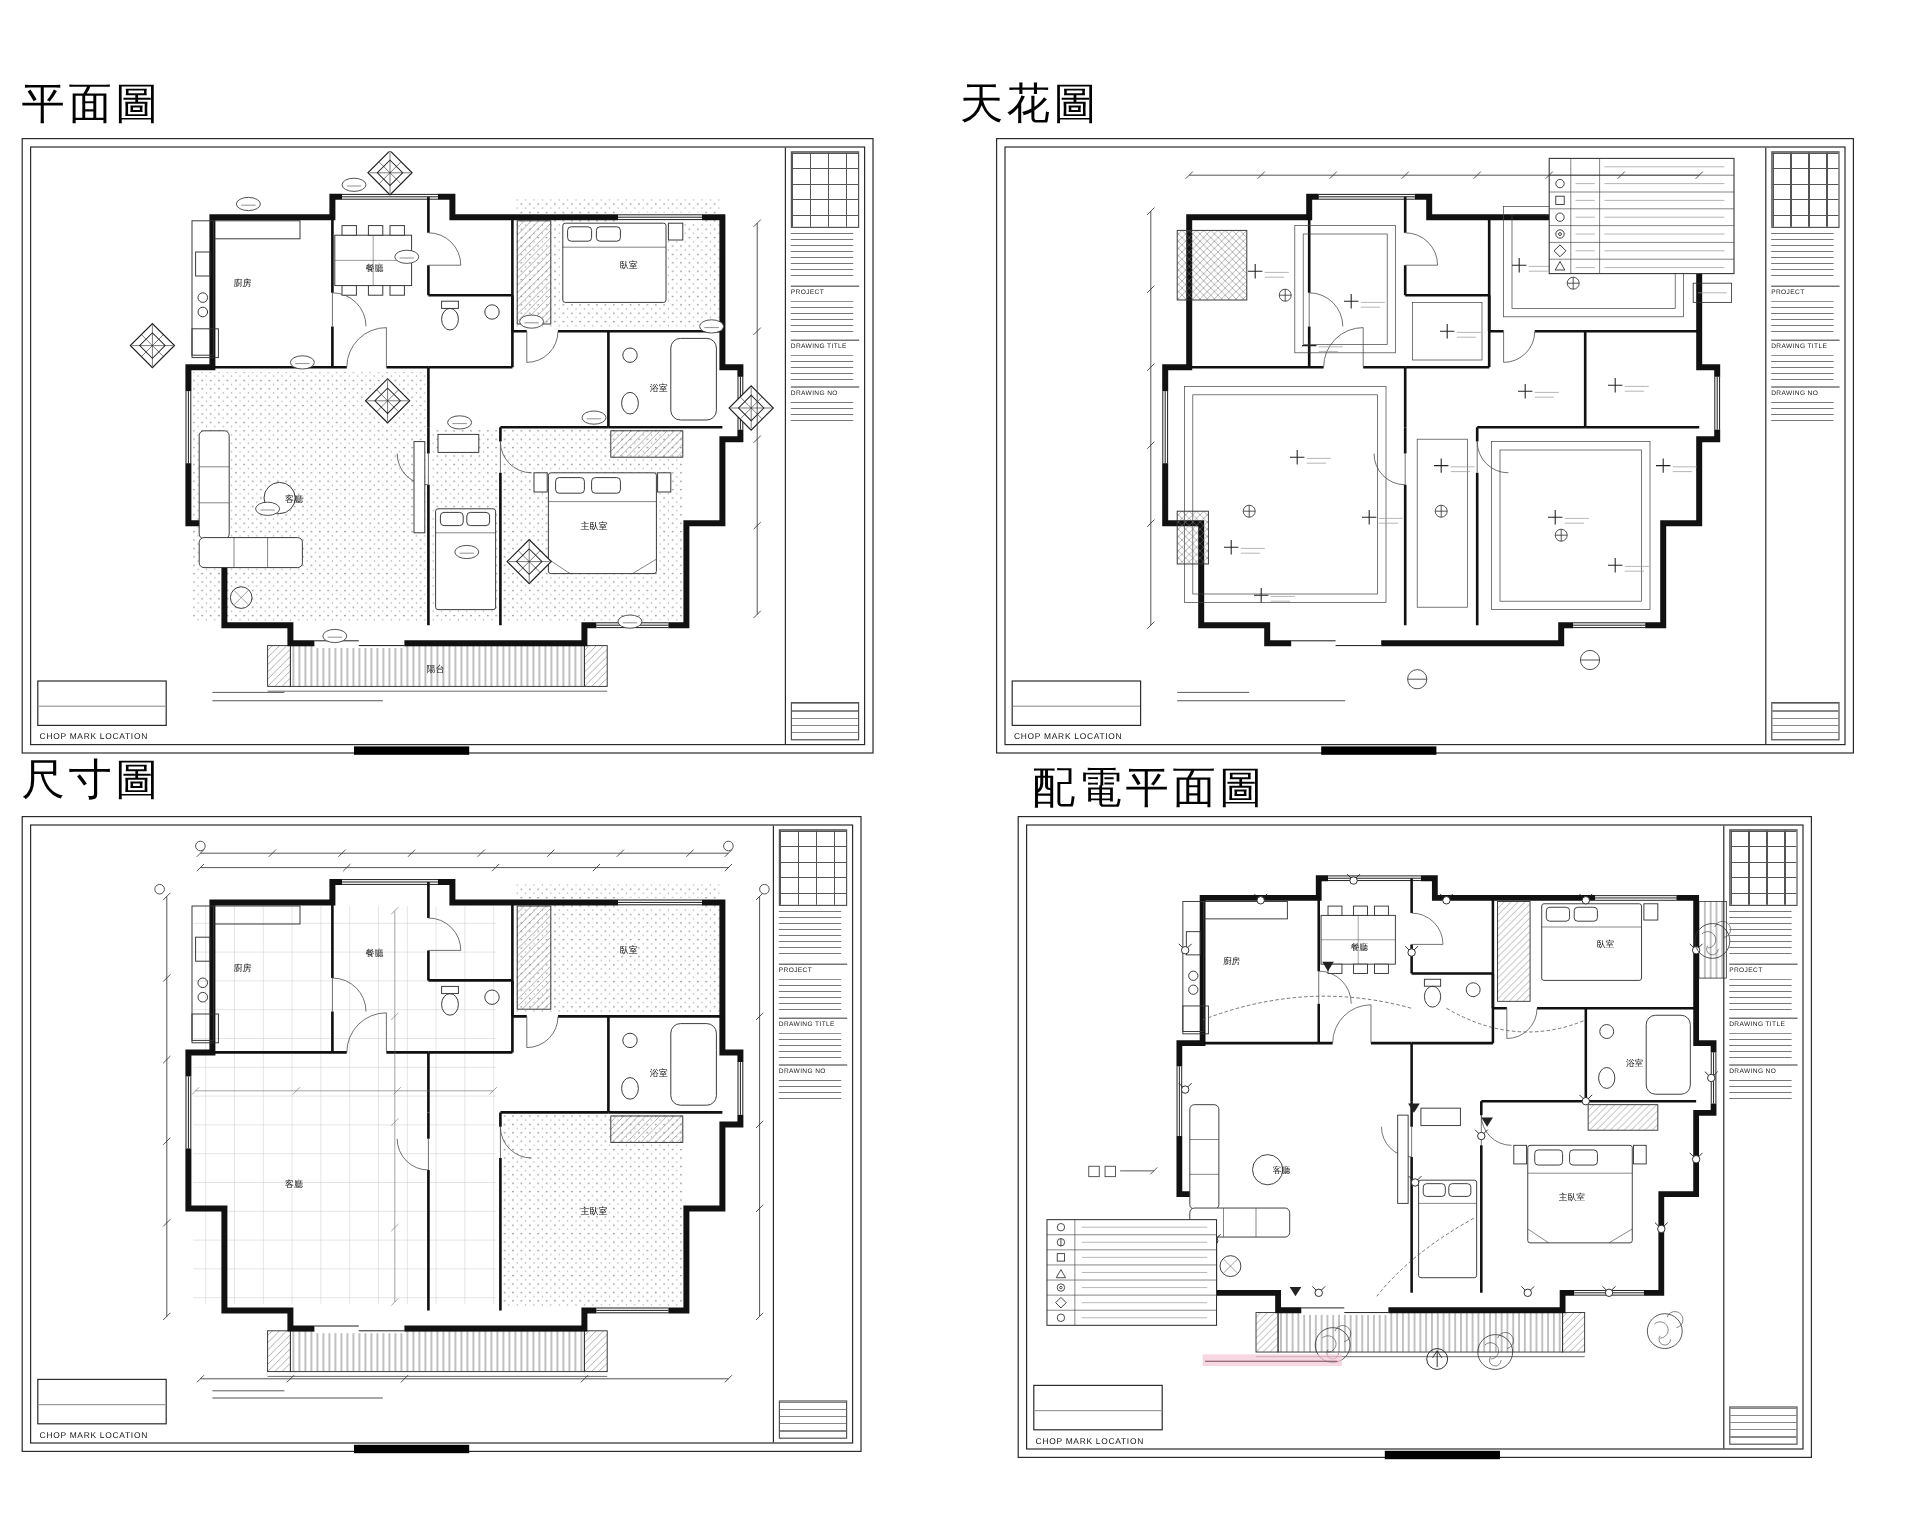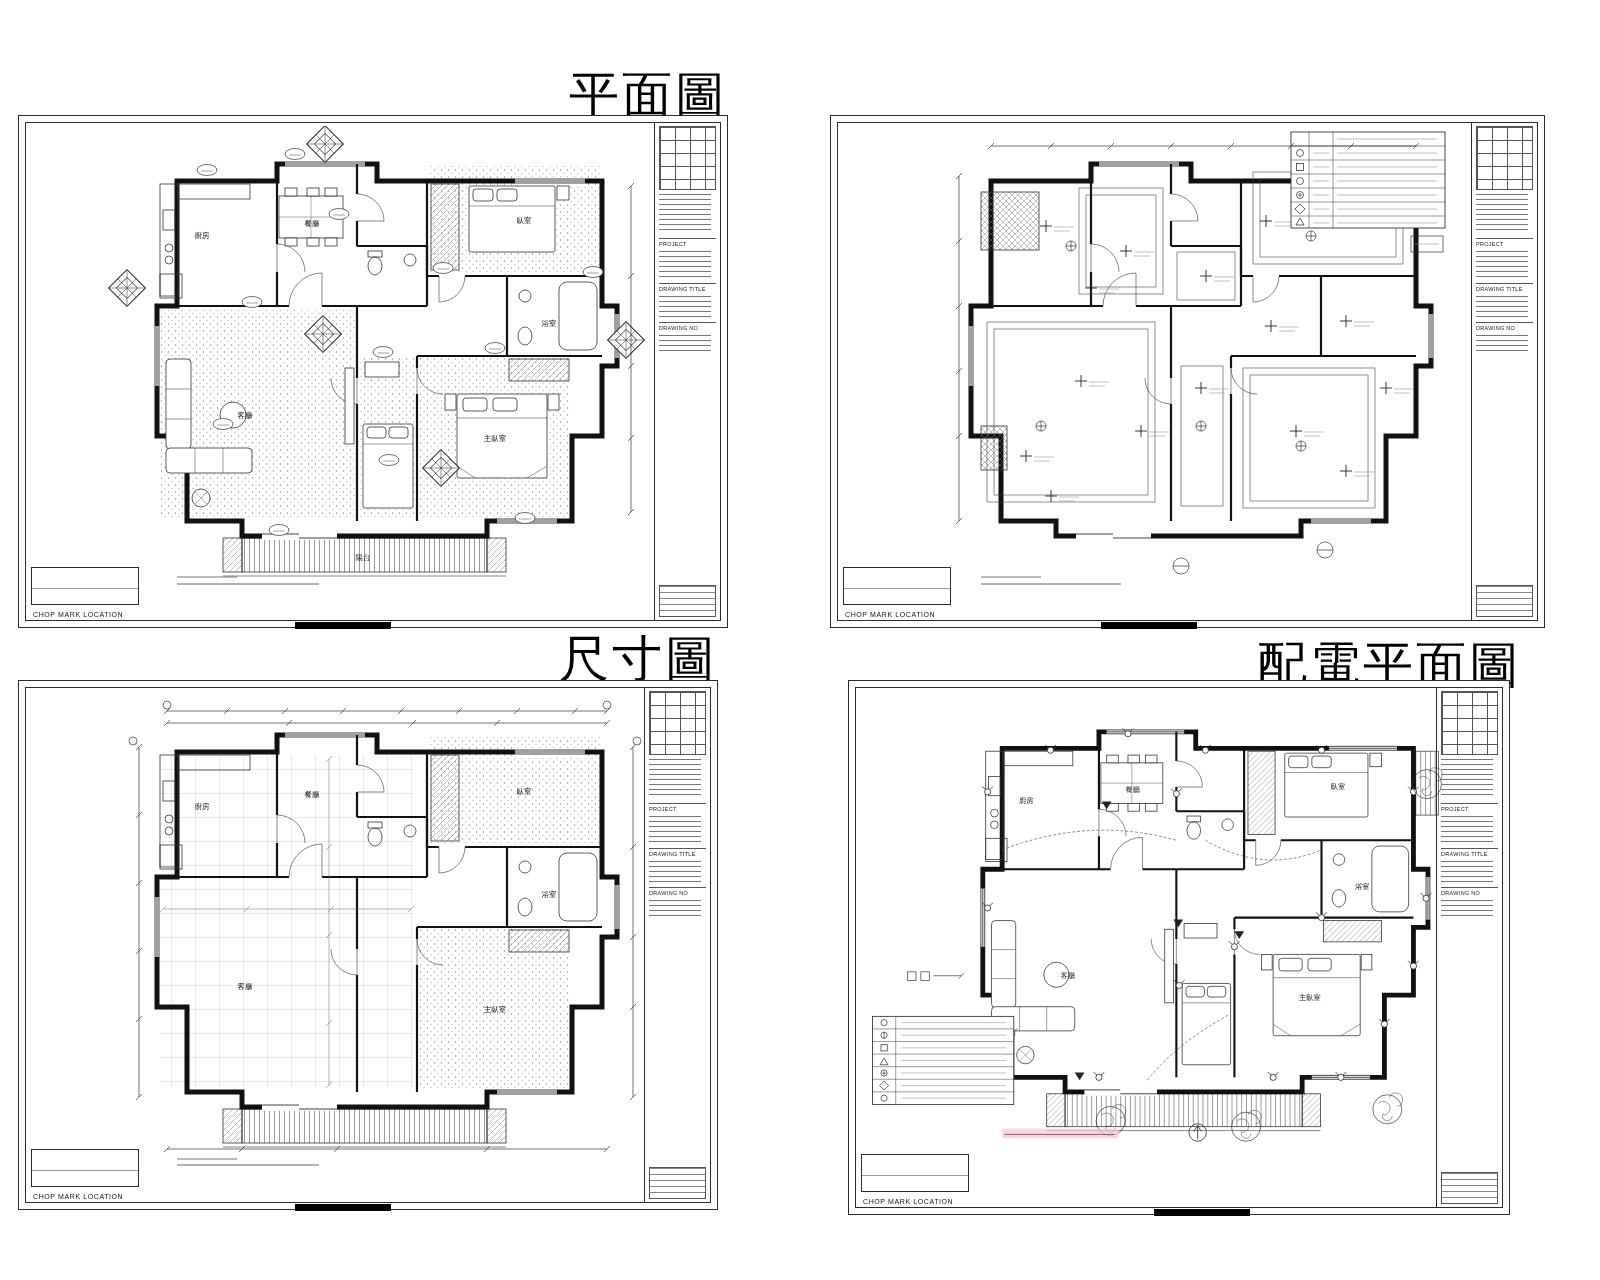--- a/index.html
+++ b/index.html
@@ -1,21 +1,21 @@
 <!DOCTYPE html>
 <html><head>
 <meta charset="utf-8">
 <style>
   html,body{margin:0;padding:0;}
   body{width:1600px;height:1280px;position:relative;background:#fff;
        font-family:"Liberation Sans","DejaVu Sans",sans-serif;color:#111;}
   .canvas{position:absolute;inset:0;background:#fff;overflow:hidden;}
 
-  .sheet-title{position:absolute;font-size:50px;letter-spacing:3px;font-weight:500;
-               text-align:right;color:#000;}
+  .sheet-title{position:absolute;font-size:36px;letter-spacing:3px;font-weight:500;
+               text-align:left;color:#000;}
 
   .sheet{position:absolute;background:#fff;border:1.5px solid #2b2b2b;box-sizing:border-box;}
   .sheet .inner{position:absolute;inset:6px;border:1px solid #2b2b2b;}
 
   .plan{position:absolute;}
 
   
   .tb{position:absolute;top:7px;bottom:7px;right:7px;width:66px;border-left:1px solid #2b2b2b;
       box-sizing:border-box;padding:3px 4px;display:flex;flex-direction:column;gap:4px;}
   .tb-table{height:62px;border:1px solid #555;
@@ -183,20 +183,21 @@
   </g>
 
   <g id="tree" fill="none" stroke="#333" stroke-width="0.7">
     <circle r="15"></circle>
     <path d="M-9,-6a7,7 0 1 1 5,12M2,-12a7,7 0 1 1 8,9M-4,4a5,5 0 1 0 9,3" stroke-width="0.5"></path>
   </g>
 </defs>
 </svg>
 
 <div class="sheet-title" style="left:18px;top:62px;width:710px">平面圖</div>
+<div class="sheet-title" style="left:800px;top:62px;width:710px">天花圖</div>
 <div class="sheet-title" style="left:860px;top:632px;width:662px">配電平面圖</div>
 <div class="sheet-title" style="left:18px;top:626px;width:700px">尺寸圖</div>
 
 <div class="sheet" style="left:18px;top:115px;width:710px;height:513px">
   <div class="inner"></div>
 
   <svg class="plan" style="left:8px;top:10px" width="620" height="470" viewBox="0 0 620 470">
     <g>
       <rect x="134" y="184" width="194" height="208" fill="url(#stip)"></rect>
       <rect x="392" y="232" width="151" height="161" fill="url(#stip)"></rect>

